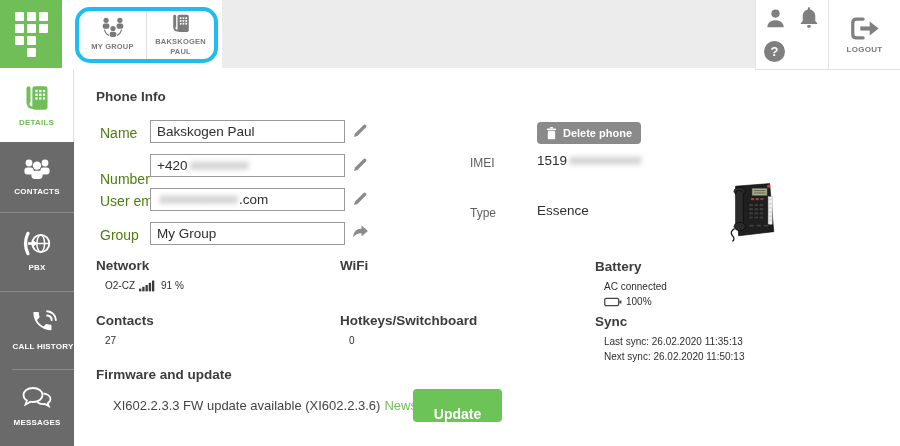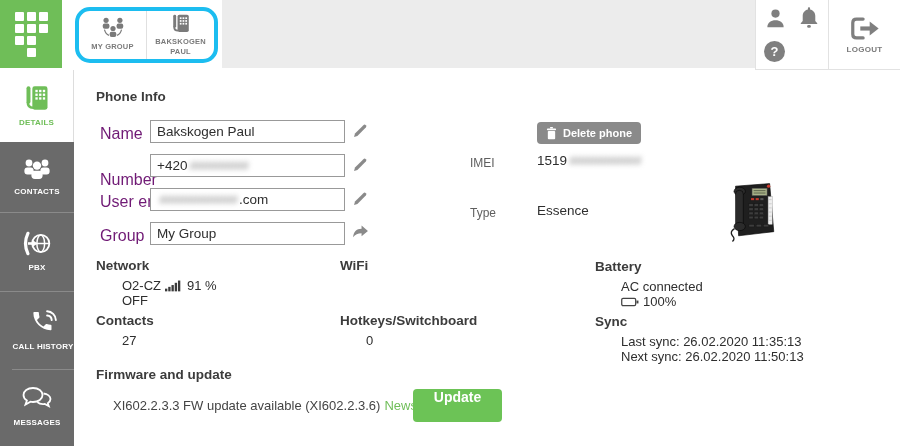--- a/index.html
+++ b/index.html
@@ -48,42 +48,42 @@
   .side-label { font-size:8px; font-weight:bold; text-align:center; line-height:1.3; letter-spacing:.2px; }
   .side-item.active { background:#fff; color:#6fbe58; border-right:1px solid #ddd; border-bottom:none; }
   .h-details  { height:72px; }
   .h-contacts { height:71px; }
   .h-pbx      { height:79px; }
   .h-callh    { height:78px;margin-left:12px; }
   .h-msg      { height:75px; border-bottom:none !important; }
 
   
   .sect-title { font-size:13.5px; font-weight:bold; color:#3c3c3c; }
-  .flabel { font-size:16px; color:#701a75; }
+  .flabel { font-size:14px; color:#4d7c0f; }
   .finput { width:195px; height:23px; border:1px solid #999; background:#fff;
             display:flex; align-items:center; padding:0 6px; font-size:13.5px; color:#2e2e2e;
             overflow:hidden; white-space:nowrap; cursor:text; }
   .redact { filter:blur(2.6px); color:#8b8b8b; letter-spacing:-1px; margin:0 2px; }
   .icon-btn { cursor:pointer; color:#8a8a8a; }
 
   .btn-delete { left:537px; top:122px; width:104px; height:22px; background:#8a8a8a;
                 border-radius:4px; color:#fff; font-size:11px; font-weight:bold;
                 display:flex; align-items:center; justify-content:center; gap:6px; cursor:pointer; }
   .kv-label { font-size:12px; color:#5f5f5f; }
   .kv-value { font-size:13.5px; color:#2e2e2e; display:flex; align-items:center; }
 
   .status-block { line-height:15px; }
-  .status-block .lines { margin:5px 0 0 26px; font-size:13px; color:#2e2e2e; }
+  .status-block .lines { margin:5px 0 0 9px; font-size:10px; color:#2e2e2e; }
   .status-block .lines .row { display:flex; align-items:center; gap:4px; line-height:15px; }
 
   .fw-line { font-size:13px; color:#444; }
   .news-link { color:#6fbe58; cursor:pointer; margin-left:4px; }
   .btn-update { left:413px; top:389px; width:89px; height:33px; background:#6cc356;
                 border-radius:4px; color:#fff; font-size:14px; font-weight:bold;
-                display:flex; align-items:flex-start; justify-content:center; cursor:pointer; }
+                display:flex; align-items:flex-end; justify-content:center; cursor:pointer; }
 </style>
 </head>
 <body>
 
 <div class="abs logo">
   <div class="logo-grid">
     <div class="lc"></div>
       <div class="lc"></div>
       <div class="lc"></div>
     <div class="lc"></div>
@@ -315,23 +315,20 @@
       <span>O2-CZ</span>
       <svg width="18" height="13" viewBox="0 0 20 13" fill="#3b3b3b">
         <rect x="0" y="10" width="2.6" height="3"></rect>
         <rect x="3.6" y="8" width="2.6" height="5"></rect>
         <rect x="7.2" y="6" width="2.6" height="7"></rect>
         <rect x="10.8" y="3.5" width="2.6" height="9.5"></rect>
         <rect x="14.4" y="1" width="2.6" height="12"></rect>
       </svg>
       <span>91 %</span>
     </div>
-    <div class="row">
-        <span>OFF</span>
-      </div>
   </div>
 </div>
 
 <div class="abs status-block" style="left:340px; top:258px;">
   <div class="sect-title">WiFi</div>
 </div>
 
 <div class="abs status-block" style="left:595px; top:259px; width:260px;">
   <div class="sect-title">Battery</div>
   <div class="lines">

